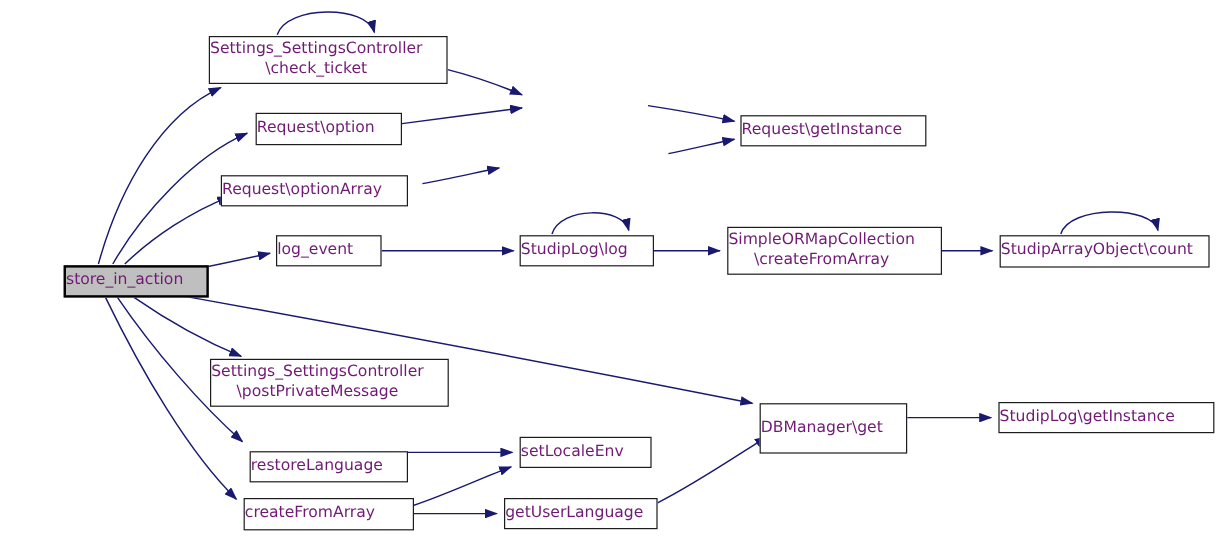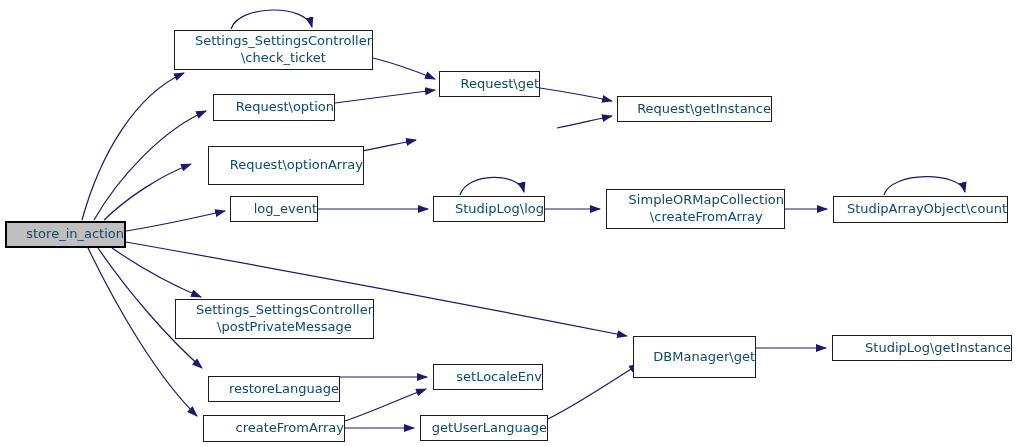--- a/index.html
+++ b/index.html
@@ -10,30 +10,31 @@
     background:#ffffff;
     font-family:"DejaVu Sans","Liberation Sans",sans-serif;
     overflow:hidden;
   }
   .edges{position:absolute;left:0;top:0;width:1017px;height:447px;}
   .node{
     position:absolute;
     box-sizing:border-box;
     background:#ffffff;
     border:1px solid #1c1c1c;
-    display:flex;align-items:center;justify-content:flex-end;
+    display:flex;align-items:center;justify-content:flex-start;
     text-align:center;
-    font-size:13px;line-height:1.3;color:#0c4a6e;
+    font-size:13px;line-height:1.3;color:#701a75;
     white-space:pre-line;
     cursor:pointer;
   }
   .node.highlight{
     background:#bfbfbf;
     border:2px solid #000000;
     cursor:default;
+    margin-left:48px;
   }
 </style>
 </head>
 <body>
 
 <div class="canvas">
 
   <svg class="edges" width="1017" height="447" viewBox="0 0 1017 447" xmlns="http://www.w3.org/2000/svg">
     <defs>
       <marker id="arrow" markerUnits="userSpaceOnUse" markerWidth="11" markerHeight="8" viewBox="0 0 11 8" refX="10" refY="4" orient="auto">
@@ -74,31 +75,28 @@
 
   <div class="node" style="left:174px;top:30px;width:199px;height:40px">
     <span>Settings_SettingsController
 \check_ticket</span>
   </div>
 
   <div class="node" style="left:213px;top:94px;width:122px;height:27px">
     <span>Request\option</span>
   </div>
 
-  <div class="node" style="left:208px;top:146px;width:156px;height:39px">
+  <div class="node" style="left:184px;top:146px;width:156px;height:26px">
     <span>Request\optionArray</span>
   </div>
 
   <div class="node" style="left:230px;top:196px;width:88px;height:26px">
     <span>log_event</span>
   </div>
 
-  <div class="node" style="left:439px;top:71px;width:101px;height:26px">
-    <span>Request\get</span>
-  </div>
 
 
   <div class="node" style="left:617px;top:96px;width:155px;height:26px">
     <span>Request\getInstance</span>
   </div>
 
   <div class="node" style="left:606px;top:189px;width:179px;height:40px">
     <span>SimpleORMapCollection
 \createFromArray</span>
   </div>

